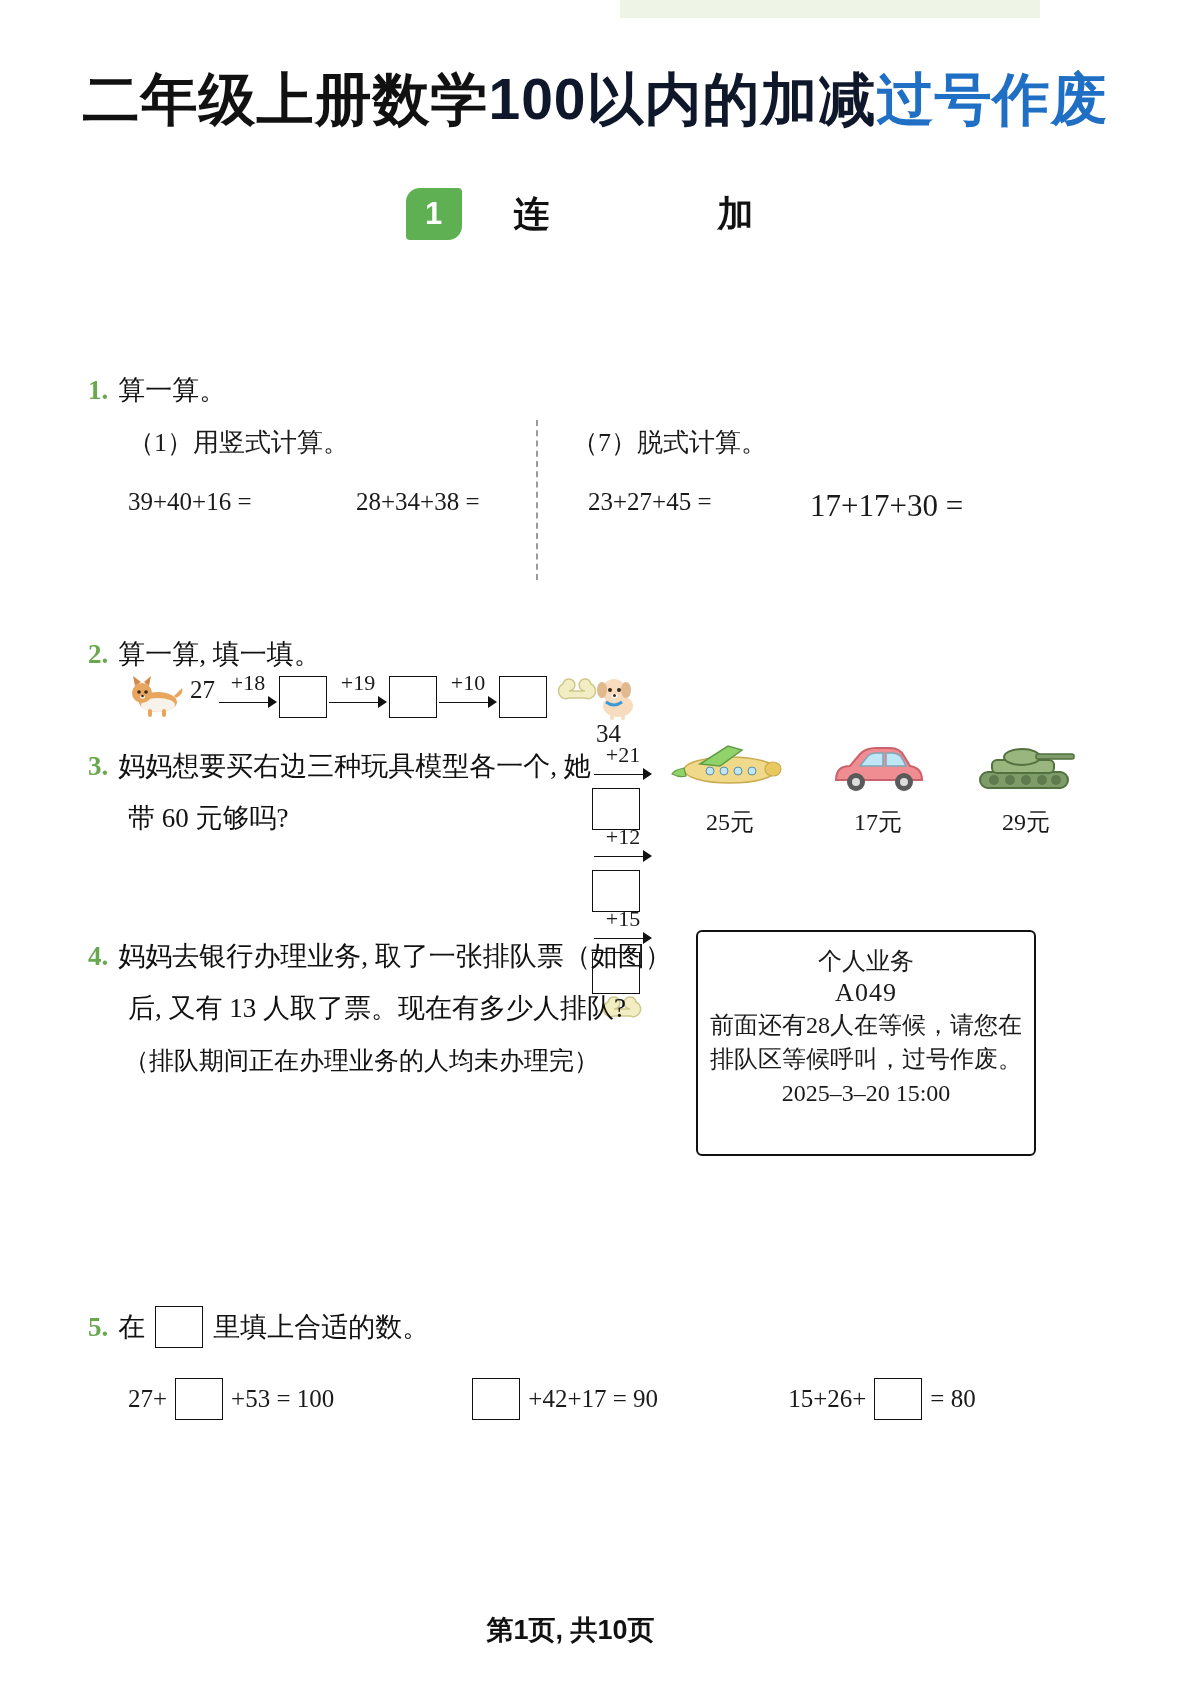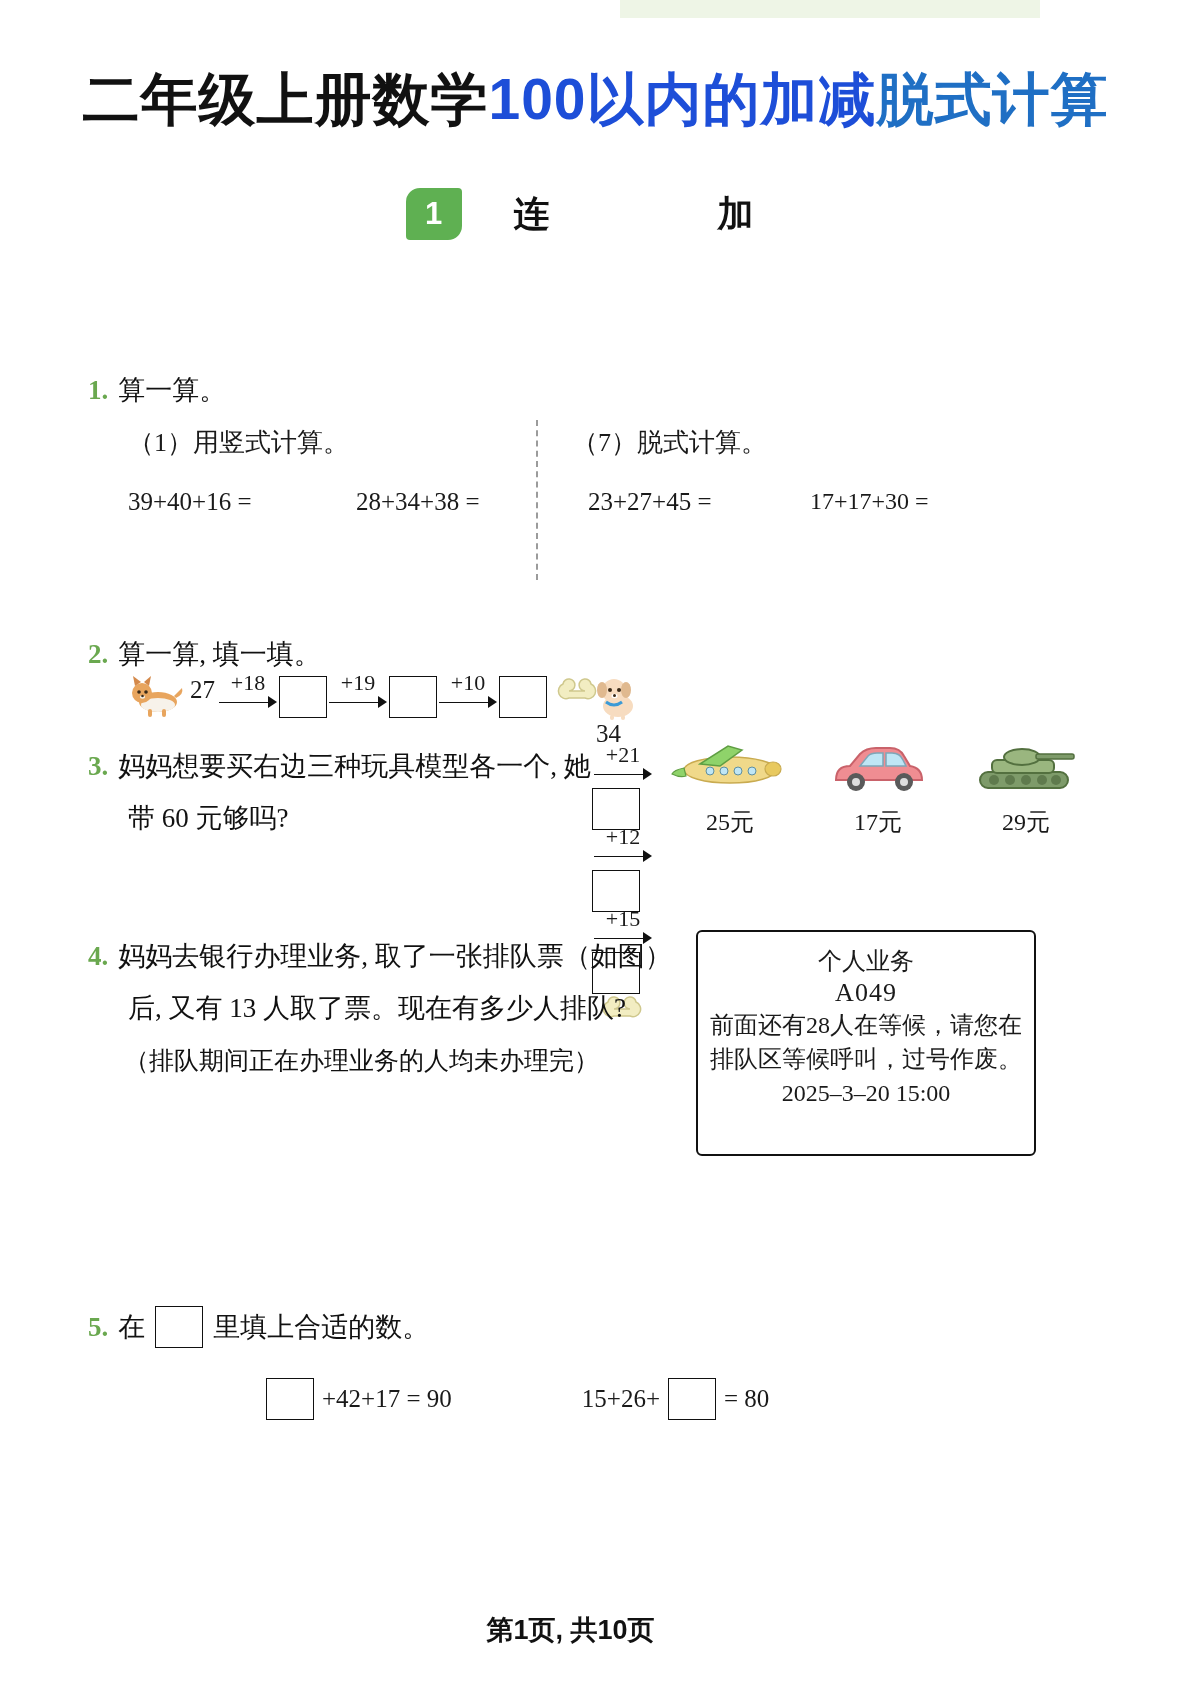--- a/index.html
+++ b/index.html
@@ -36,21 +36,21 @@
     left: 0;
     width: 1191px;
     text-align: center;
     font-family: "Liberation Sans", sans-serif;
     font-weight: bold;
     font-size: 57px;
     letter-spacing: 1px;
     white-space: nowrap;
   }
   .title .t-black { color: #111111; }
-  .title .t-red   { color: #1d4ed8; }
+  .title .t-red   { color: #0f172a; }
   .title .t-blue  { color: #1f6fc4; }
 
   
   .section {
     position: absolute;
     top: 188px;
     left: 0;
     width: 1191px;
     display: flex;
     justify-content: center;
@@ -93,21 +93,21 @@
 
   .abs { position: absolute; }
 
   
   #q1 { top: 372px; left: 88px; }
   #q1-sub1 { top: 425px; left: 128px; font-size: 26px; }
   #q1-sub2 { top: 425px; left: 572px; font-size: 26px; }
   #q1-e1 { top: 488px; left: 128px; font-size: 25px; }
   #q1-e2 { top: 488px; left: 356px; font-size: 25px; }
   #q1-e3 { top: 488px; left: 588px; font-size: 25px; }
-  #q1-e4 { top: 488px; left: 810px; font-size: 24px; }
+  #q1-e4 { top: 488px; left: 810px; font-size: 31px; }
   .vdash {
     position: absolute;
     top: 420px;
     left: 536px;
     height: 160px;
     border-left: 2px dashed #9b9b9b;
   }
 
   
   #q2 { top: 636px; left: 88px; }
@@ -212,21 +212,21 @@
   .inline-flex { display: flex; align-items: center; }
 </style>
 </head>
 <body>
 
 <div class="page">
 
   <div class="top-band"></div>
 
   <div class="title">
-    <span class="t-black">二年级上册数学</span><span class="t-red">100以内的加减</span><span class="t-blue">脱式计算</span>
+    <span class="t-black">二年级上册数学</span><span class="t-red">100以内的加减</span><span class="t-blue">过号作废</span>
   </div>
 
   <div class="section">
     <div class="sec-badge">1</div>
     <div class="sec-title">连　　加</div>
   </div>
 
   <div class="abs inline-flex" id="q1">
     <span class="q-num">1.</span>
     <span class="q-body" style="margin-left:10px">算一算。</span>
@@ -393,20 +393,25 @@
   </div>
 
   <div class="q5-line" id="q5" style="left:88px;">
     <span class="q-num">5.</span>
     <span class="q-body" style="margin-left:10px">在</span>
     <span class="box" style="margin:0 10px;"></span>
     <span class="q-body">里填上合适的数。</span>
   </div>
 
   <div class="abs" id="q5-row" style="display:flex; align-items:center;">
+    <div class="eq">
+      <span>27+</span>
+      <span class="box"></span>
+      <span>+53 = 100</span>
+    </div>
     <div class="eq" style="margin-left:130px;">
       <span class="box"></span>
       <span>+42+17 = 90</span>
     </div>
     <div class="eq" style="margin-left:130px;">
       <span>15+26+</span>
       <span class="box"></span>
       <span>= 80</span>
     </div>
   </div>

